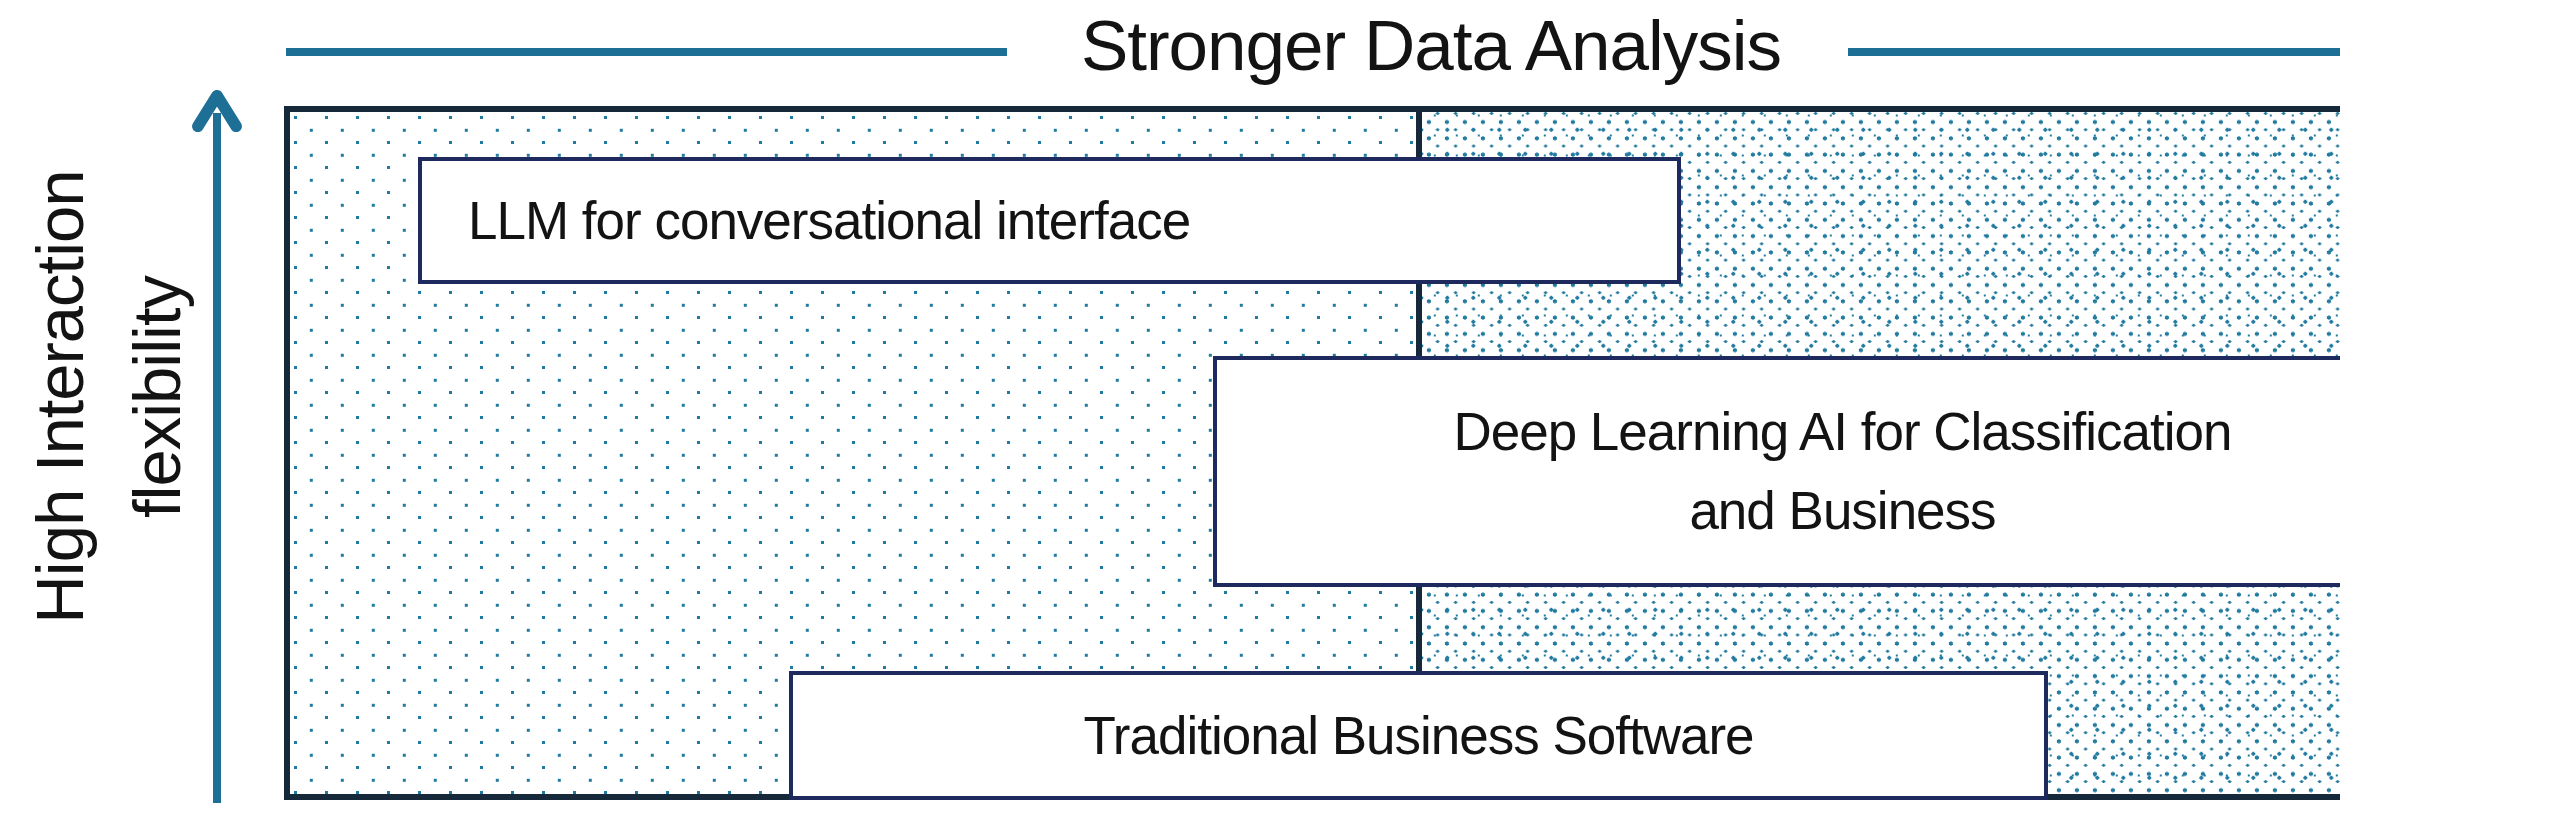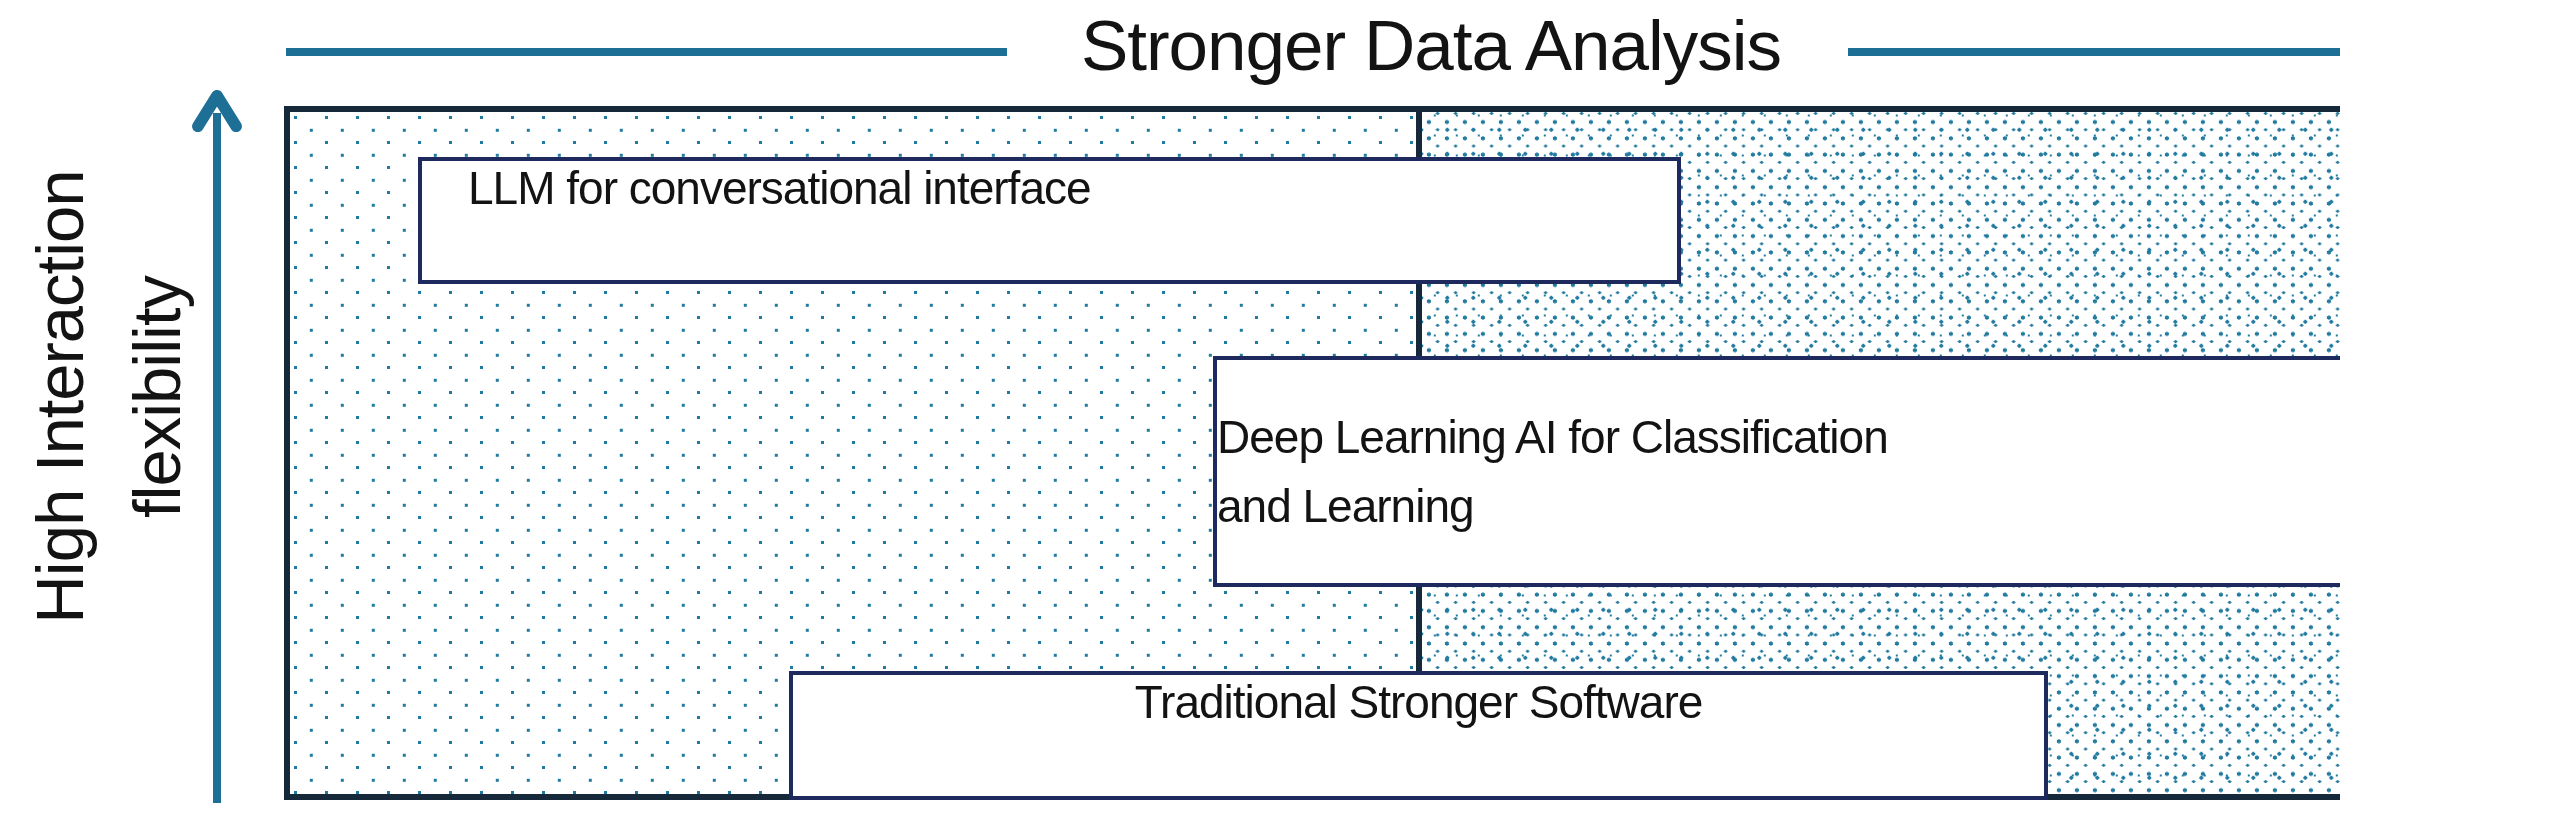--- a/index.html
+++ b/index.html
@@ -76,22 +76,22 @@
     position: absolute; left: 1416px; top: 106px;
     width: 5.8px; height: 694px;
     background: var(--frame-border);
   }
 
   
   .label-box {
     position: absolute;
     background: var(--box-fill);
     border: 4.8px solid var(--box-border);
-    display: flex; justify-content: center;
-    font-size: 46px; letter-spacing: -1px; white-space: nowrap;
+    display: flex; align-items: center; justify-content: center;
+    font-size: 53px; letter-spacing: -1px; white-space: nowrap;
     color: var(--text);
   }
   .box-llm  { left: 418px;  top: 157px; width: 1263px; height: 127px; justify-content: flex-start; padding-left: 46px; }
   .box-deep { left: 1213px; top: 356px; width: 1259px; height: 231px; flex-direction: column; line-height: 1.48; }
   .box-trad { left: 789px;  top: 671px; width: 1259px; height: 129px; }
 </style>
 </head>
 <body>
 
 <div class="canvas">
@@ -121,21 +121,21 @@
     <div class="region region-dense"></div>
   </div>
   <div class="divider"></div>
 
   <div class="label-box box-llm">
     <span>LLM for conversational interface</span>
   </div>
 
   <div class="label-box box-deep">
     <div>Deep Learning AI for Classification</div>
-    <div>and Learning</div>
+    <div>and Business</div>
   </div>
 
   <div class="label-box box-trad">
-    <span>Traditional Stronger Software</span>
+    <span>Traditional Business Software</span>
   </div>
 
 </div>
 
 
 </body></html>

